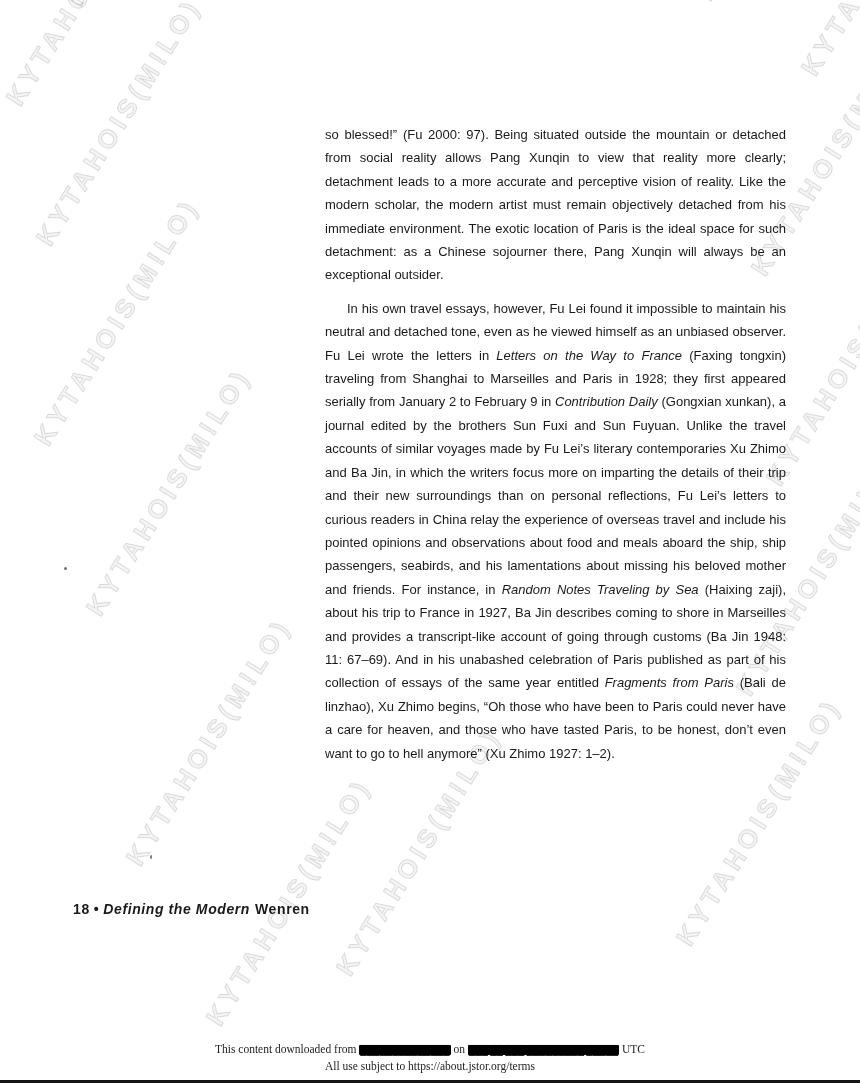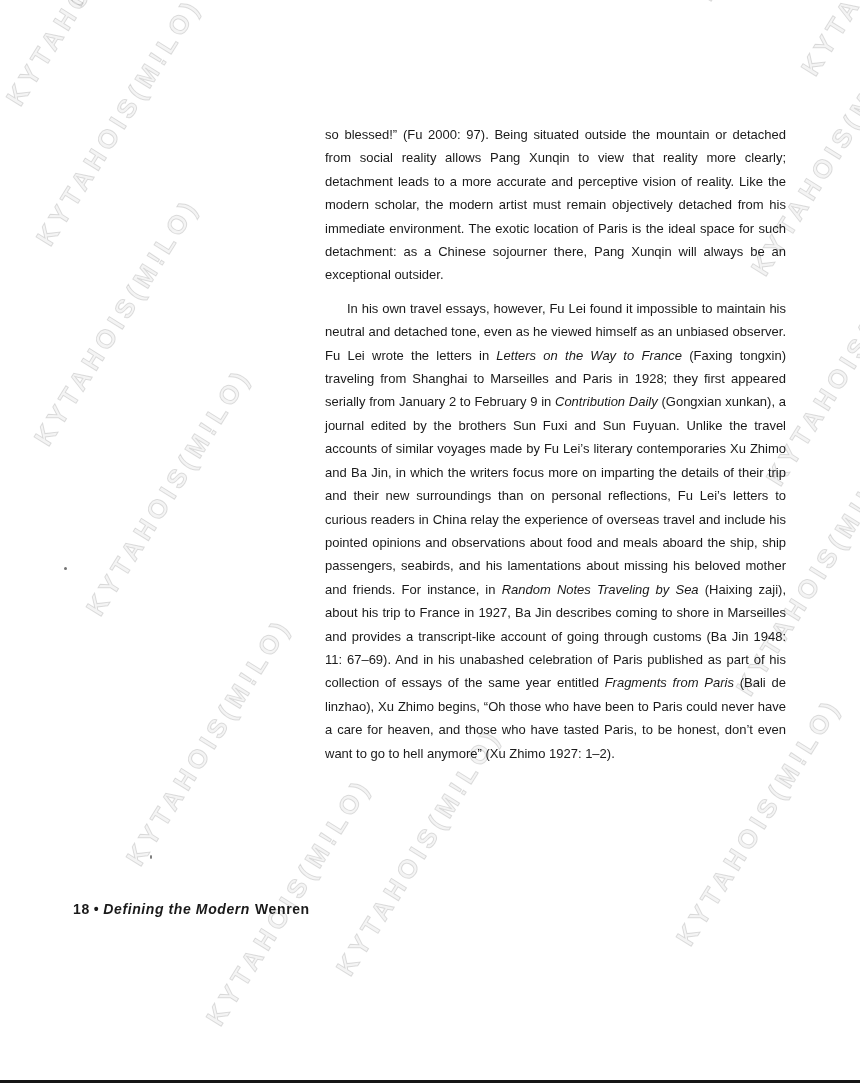--- a/index.html
+++ b/index.html
@@ -111,20 +111,28 @@
   <div class="textblock">
       <p><span>so blessed!” (Fu 2000: 97). Being situated outside the mountain or detached from social reality allows Pang Xunqin to view that reality more clearly; detachment leads to a more accurate and perceptive vision of reality. Like the modern scholar, the modern artist must remain objectively detached from his immediate environment. The exotic location of Paris is the ideal space for such detachment: as a Chinese sojourner there, Pang Xunqin will always be an exceptional outsider.</span></p>
       <p><span>In his own travel essays, however, Fu Lei found it impossible to maintain his neutral and detached tone, even as he viewed himself as an unbiased observer. Fu Lei wrote the letters in </span><span class="it">Letters on the Way to France</span><span> (Faxing tongxin) traveling from Shanghai to Marseilles and Paris in 1928; they first appeared serially from January 2 to February 9 in </span><span class="it">Contribution Daily</span><span> (Gongxian xunkan), a journal edited by the brothers Sun Fuxi and Sun Fuyuan. Unlike the travel accounts of similar voyages made by Fu Lei’s literary contemporaries Xu Zhimo and Ba Jin, in which the writers focus more on imparting the details of their trip and their new surroundings than on personal reflections, Fu Lei’s letters to curious readers in China relay the experience of overseas travel and include his pointed opinions and observations about food and meals aboard the ship, ship passengers, seabirds, and his lamentations about missing his beloved mother and friends. For instance, in </span><span class="it">Random Notes Traveling by Sea</span><span> (Haixing zaji), about his trip to France in 1927, Ba Jin describes coming to shore in Marseilles and provides a transcript-like account of going through customs (Ba Jin 1948: 11: 67–69). And in his unabashed celebration of Paris published as part of his collection of essays of the same year entitled </span><span class="it">Fragments from Paris</span><span> (Bali de linzhao), Xu Zhimo begins, “Oh those who have been to Paris could never have a care for heaven, and those who have tasted Paris, to be honest, don’t even want to go to hell anymore” (Xu Zhimo 1927: 1–2).</span></p>
     </div>
 
   <div class="runfoot">
     <span>18</span><span class="sep">•</span><span class="title-it">Defining the Modern</span><span class="wenren">Wenren</span>
   </div>
 
   <div class="jstor">
+    <div>
+      <span>This content downloaded from</span>
+      <span class="redact">██████████████</span>
+      <span>on</span>
+      <span class="redact">███ ██ ███ █████████ █████</span>
+      <span>UTC</span>
+    </div>
+    <div>All use subject to https://about.jstor.org/terms</div>
   </div>
 
   <span class="speck s1"></span>
   <span class="speck s2"></span>
 
   <div class="scan-edge"></div>
 
 </div>
 
 </body></html>

